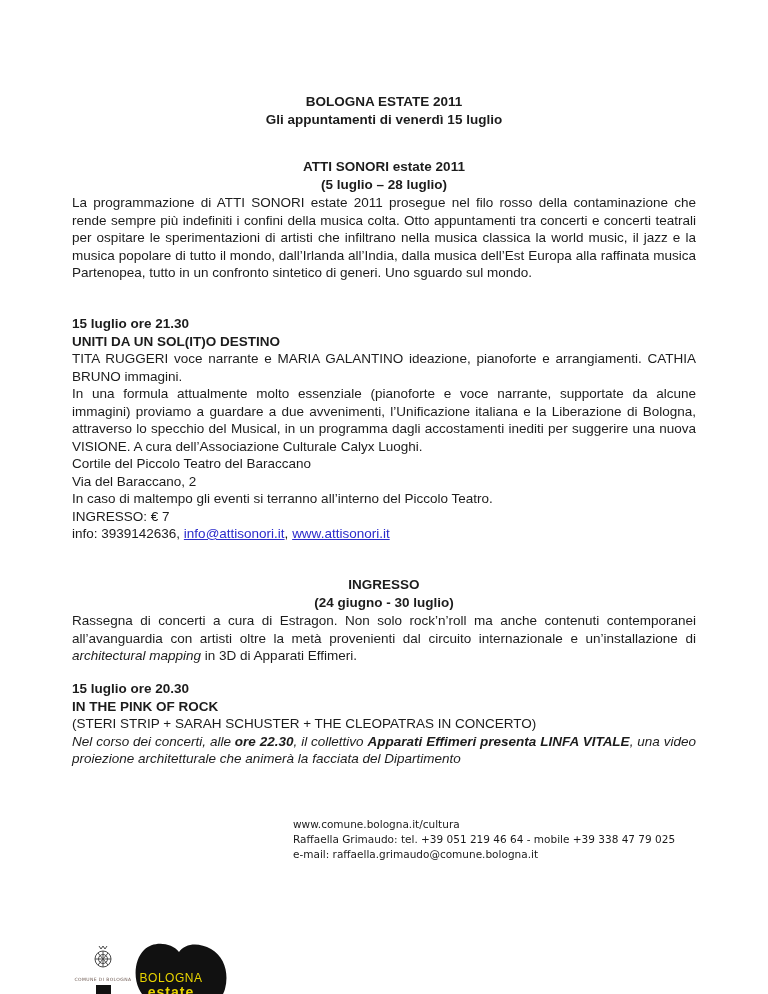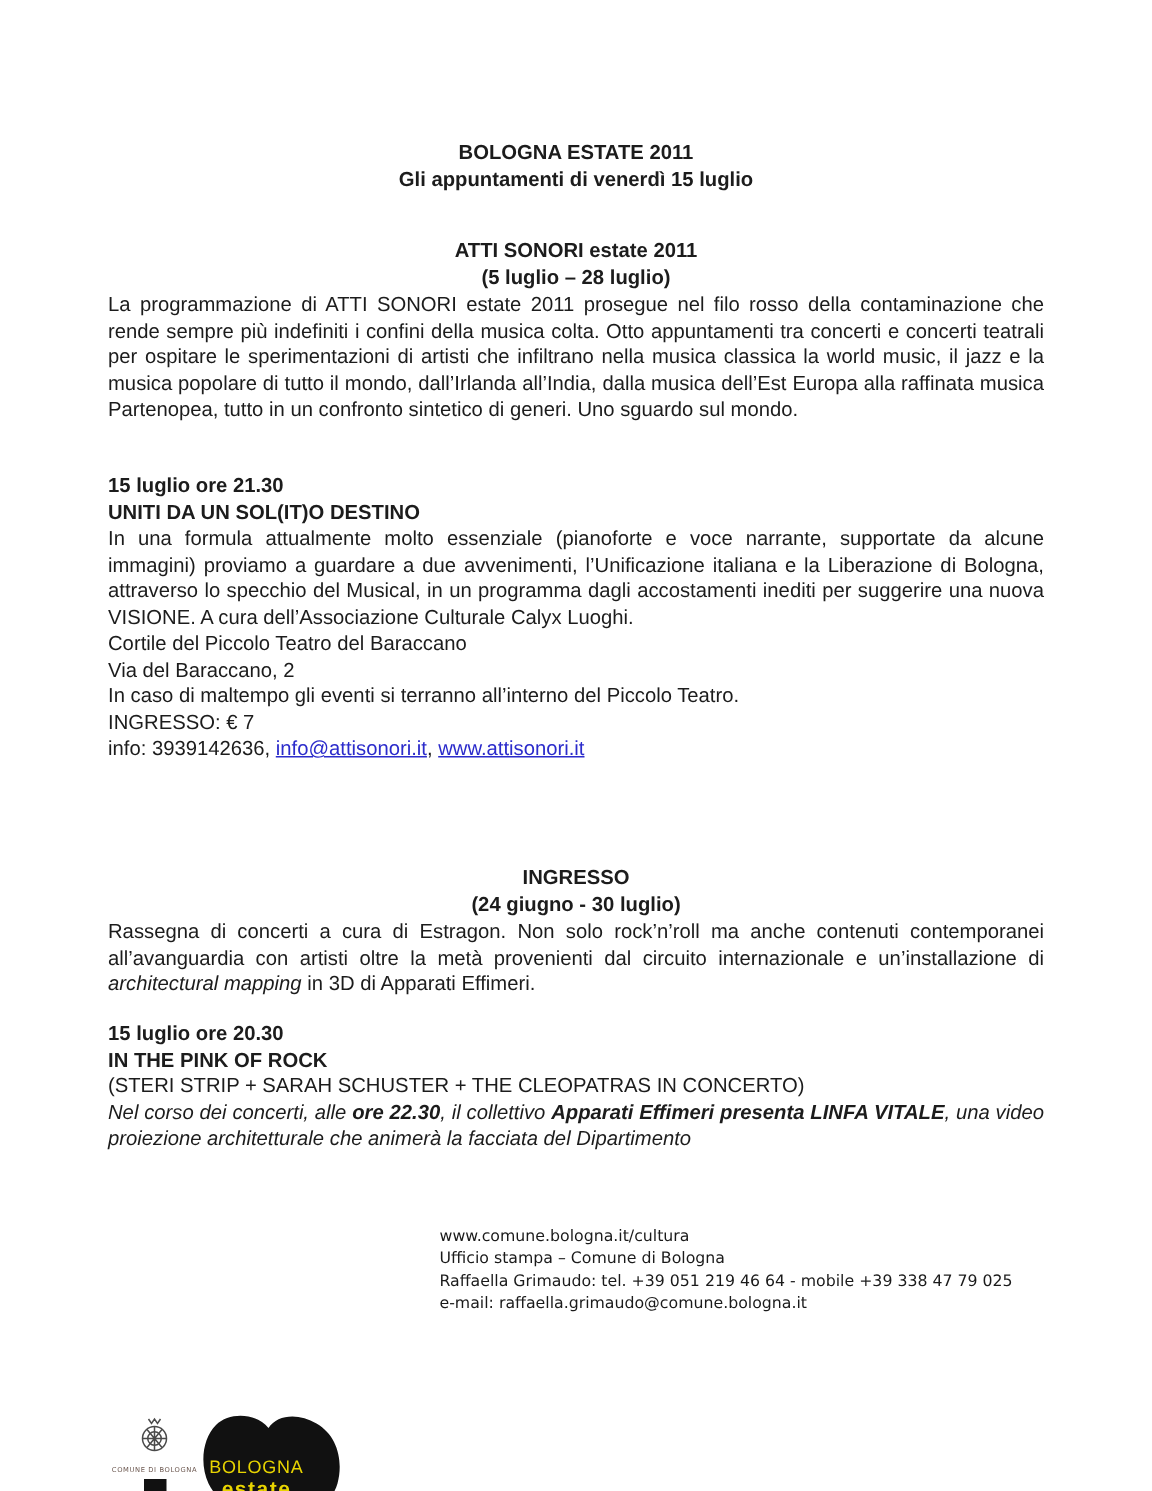--- a/index.html
+++ b/index.html
@@ -97,20 +97,21 @@
   <div class="block center bold" style="top:158px;">
     <div>ATTI SONORI estate 2011</div>
     <div>(5 luglio – 28 luglio)</div>
   </div>
 
   <div class="block just" style="top:194px;">La programmazione di ATTI SONORI estate 2011 prosegue nel filo rosso della contaminazione che rende sempre più indefiniti i confini della musica colta. Otto appuntamenti tra concerti e concerti teatrali per ospitare le sperimentazioni di artisti che infiltrano nella musica classica la world music, il jazz e la musica popolare di tutto il mondo, dall’Irlanda all’India, dalla musica dell’Est Europa alla raffinata musica Partenopea, tutto in un confronto sintetico di generi. Uno sguardo sul mondo.</div>
 
   <div class="block" style="top:315px;">
     <div class="bold">15 luglio ore 21.30</div>
     <div class="bold">UNITI DA UN SOL(IT)O DESTINO</div>
+    <div class="just">TITA RUGGERI voce narrante e MARIA GALANTINO ideazione, pianoforte e arrangiamenti. CATHIA BRUNO immagini.</div>
     <div class="just">In una formula attualmente molto essenziale (pianoforte e voce narrante, supportate da alcune immagini) proviamo a guardare a due avvenimenti, l’Unificazione italiana e la Liberazione di Bologna, attraverso lo specchio del Musical, in un programma dagli accostamenti inediti per suggerire una nuova VISIONE. A cura dell’Associazione Culturale Calyx Luoghi.</div>
     <div>Cortile del Piccolo Teatro del Baraccano</div>
     <div>Via del Baraccano, 2</div>
     <div>In caso di maltempo gli eventi si terranno all’interno del Piccolo Teatro.</div>
     <div>INGRESSO: € 7</div>
     <div>
       <span>info: 3939142636, </span><a class="doc-link">info@attisonori.it</a><span>, </span><a class="doc-link">www.attisonori.it</a>
     </div>
   </div>
 
@@ -127,21 +128,20 @@
     <div class="bold">15 luglio ore 20.30</div>
     <div class="bold">IN THE PINK OF ROCK</div>
     <div>(STERI STRIP + SARAH SCHUSTER + THE CLEOPATRAS IN CONCERTO)</div>
     <div class="note just">
       <span>Nel corso dei concerti, alle </span><span class="bold">ore 22.30</span><span>, il collettivo </span><span class="bold">Apparati Effimeri presenta LINFA VITALE</span><span>, una video proiezione architetturale che animerà la facciata del Dipartimento</span>
     </div>
   </div>
 
   <div class="footer">
     <div>www.comune.bologna.it/cultura</div>
-    <div>Ufficio stampa – Comune di Bologna</div>
     <div>Raffaella Grimaudo: tel. +39 051 219 46 64 - mobile +39 338 47 79 025</div>
     <div>e-mail: raffaella.grimaudo@comune.bologna.it</div>
   </div>
 
   <div class="comune-logo">
     <span class="comune-crest">
       <svg width="26" height="28" viewBox="0 0 26 28" aria-hidden="true">
         <g fill="none" stroke="#4a4a4a" stroke-width="1">
           <path d="M9 2 l2 3 l2 -3 l2 3 l2 -3"></path>
           <circle cx="13" cy="15" r="8"></circle>

